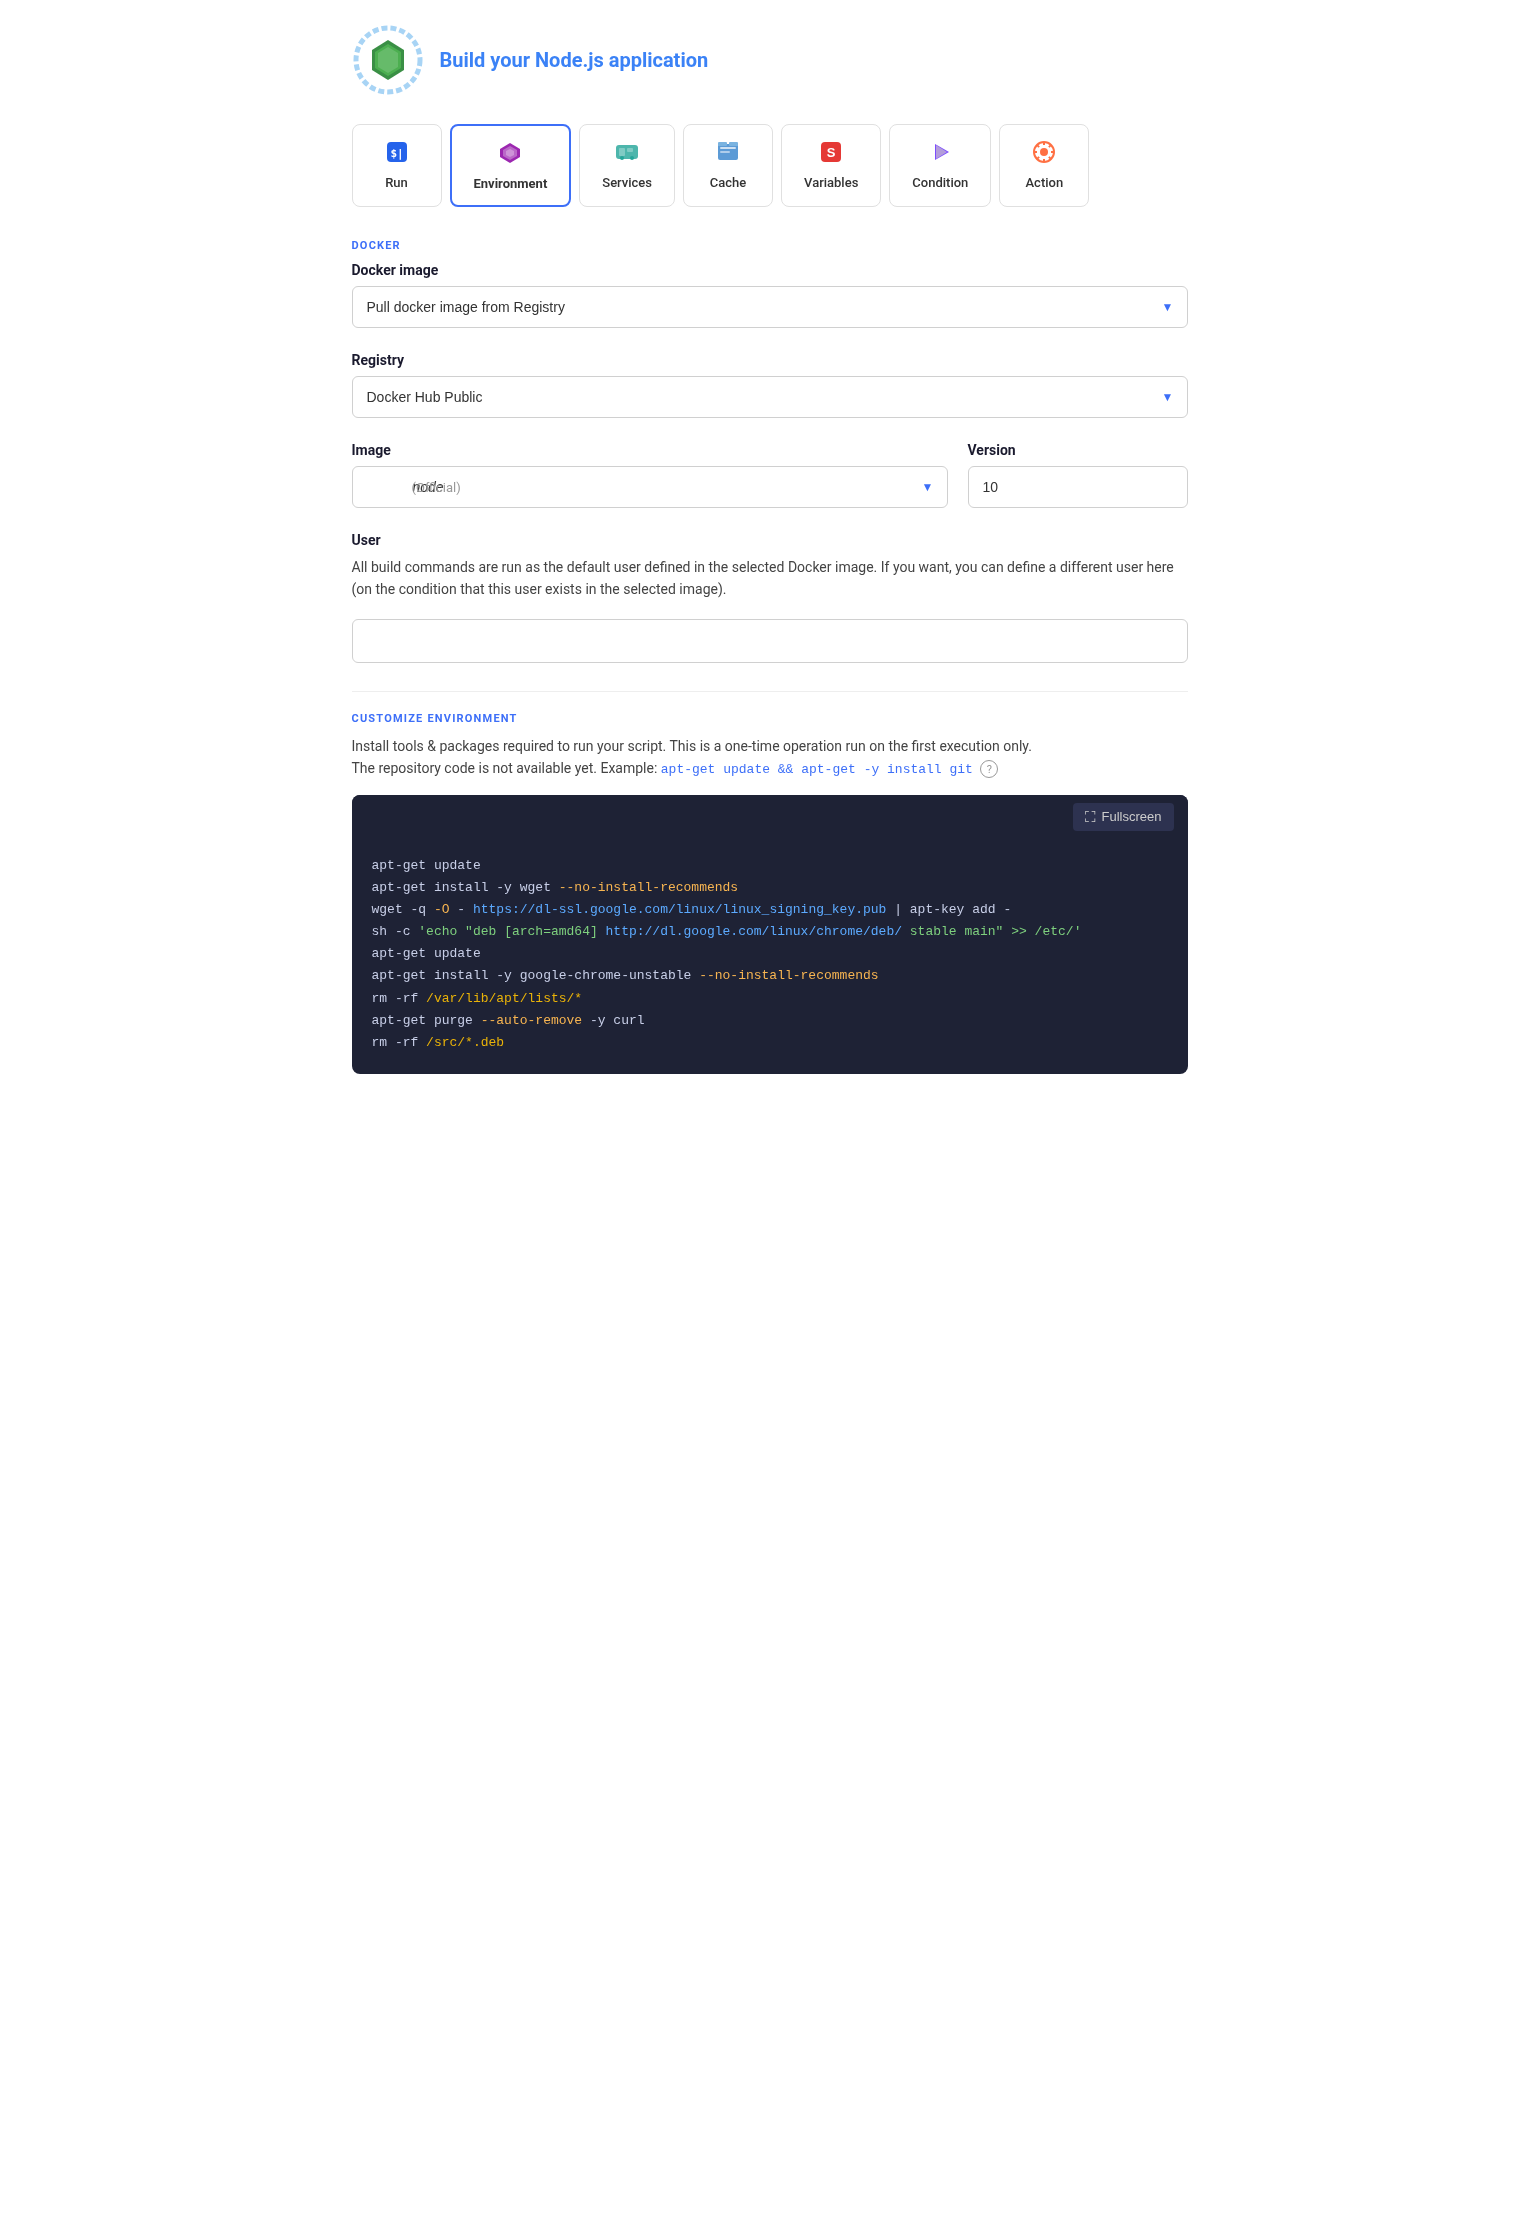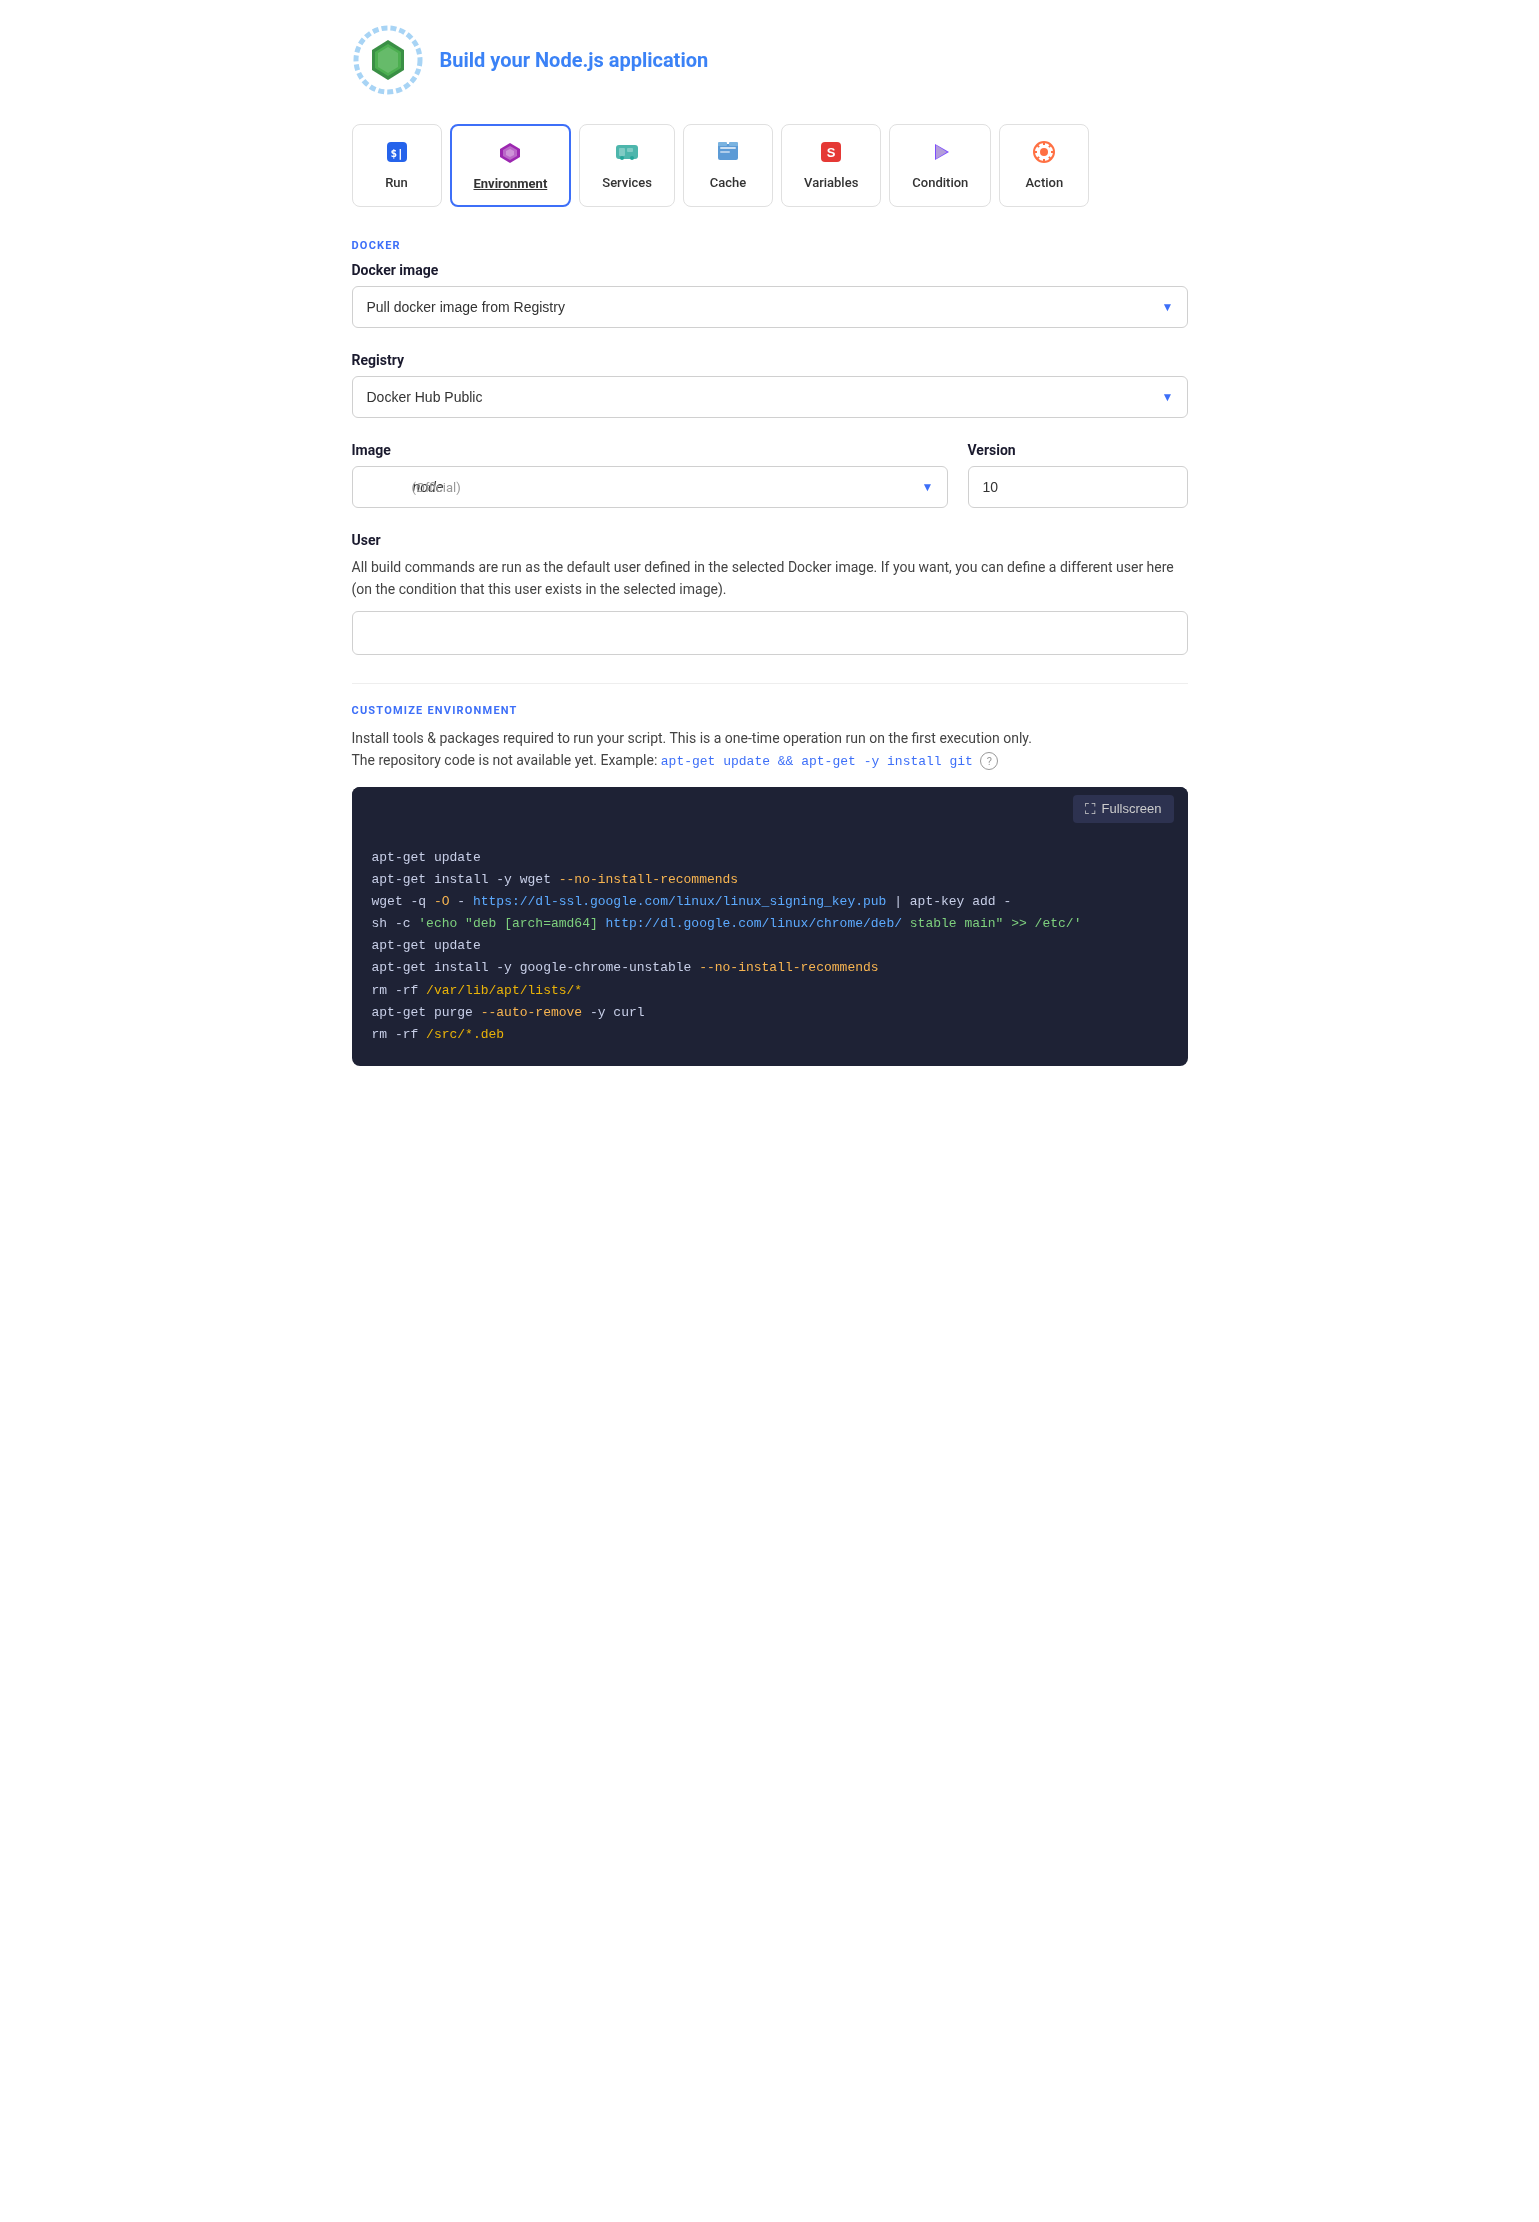--- a/index.html
+++ b/index.html
@@ -59,21 +59,20 @@
       border: 2.5px solid #3d6ff8;
       background: #fff;
     }
     .tab-label {
       font-size: 13px;
       color: #333;
       font-weight: 500;
     }
     .tab.active .tab-label {
       font-weight: 700;
-      text-decoration: underline;
     }
     .tab-icon {
       font-size: 22px;
       line-height: 1;
     }
 
     
     .section-tag {
       font-size: 11px;
       font-weight: 700;
@@ -168,21 +167,21 @@
     }
 
     
     .user-section {
       margin-bottom: 28px;
     }
     .user-desc {
       color: #444;
       line-height: 1.6;
       font-size: 14px;
-      margin-bottom: 10px;
+      margin-bottom: 18px;
     }
     .user-input {
       width: 100%;
       padding: 12px 14px;
       border: 1.5px solid #d0d0d0;
       border-radius: 6px;
       font-size: 14px;
       color: #333;
       min-height: 44px;
     }

